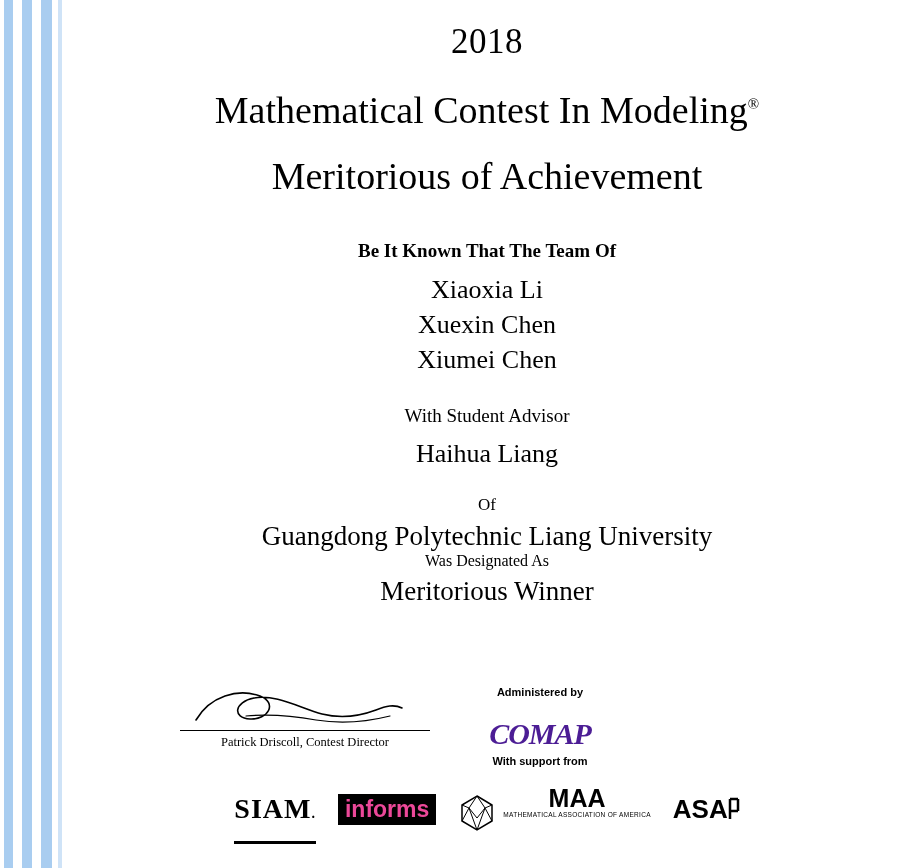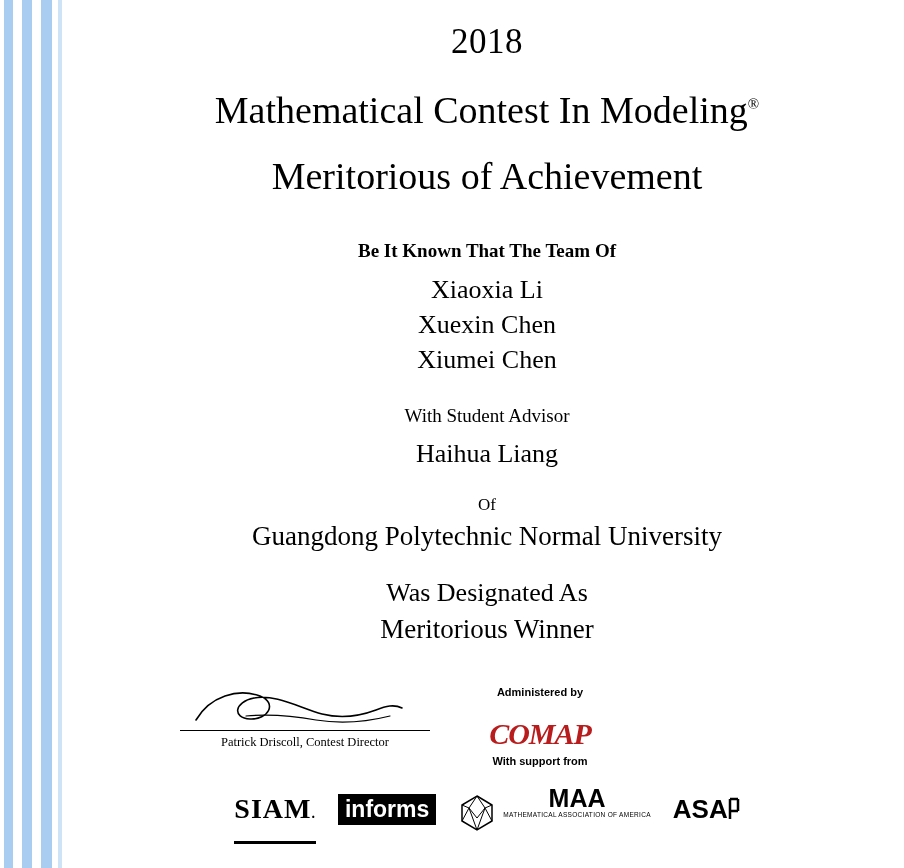--- a/index.html
+++ b/index.html
@@ -93,22 +93,21 @@
   }
   .of {
     font-size: 17px;
     margin-top: 26px;
   }
   .school {
     font-size: 27px;
     margin-top: 6px;
   }
   .designated {
-    font-size: 26px;
-    margin-top: 26px;
+    font-size: 16px;
   }
   .award {
     font-size: 27px;
     margin-top: 6px;
   }
 
   
   .sign-row {
     position: absolute;
     left: 70px;
@@ -140,21 +139,21 @@
     font-size: 11px;
     font-family: "Liberation Sans", sans-serif;
     font-weight: bold;
     margin-bottom: 19px;
   }
   .comap {
     font-family: "Liberation Serif", serif;
     font-style: italic;
     font-weight: bold;
     font-size: 30px;
-    color: #b91c1c;
+    color: #4c1d95;
     letter-spacing: -1px;
     line-height: 34px;
   }
   .support-label {
     font-size: 11px;
     font-family: "Liberation Sans", sans-serif;
     font-weight: bold;
     margin-top: 4px;
   }
 
@@ -176,21 +175,21 @@
     font-family: "Liberation Serif", serif;
     font-weight: bold;
     font-size: 28px;
     letter-spacing: 1px;
     border-bottom: 3px solid #000;
     padding-bottom: 17px;
   }
   .logo-siam .dot { font-size: 14px; }
   .logo-informs {
     background: #000;
-    color: #ffffff;
+    color: #ec4899;
     font-family: "Liberation Sans", sans-serif;
     font-weight: bold;
     font-size: 23px;
     padding: 2px 7px 3px 7px;
     letter-spacing: 0px;
   }
   .logo-maa {
     display: inline-block;
     text-align: center;
   }
@@ -245,21 +244,21 @@
     <div class="names">
       <div class="name">Xiaoxia  Li</div>
       <div class="name">Xuexin  Chen</div>
       <div class="name">Xiumei  Chen</div>
     </div>
 
     <div class="sub-lead">With Student Advisor</div>
     <div class="advisor">Haihua  Liang</div>
 
     <div class="of">Of</div>
-    <div class="school">Guangdong Polytechnic Normal University</div>
+    <div class="school">Guangdong Polytechnic Liang University</div>
 
     <div class="designated">Was Designated As</div>
     <div class="award">Meritorious Winner</div>
   </div>
 
   <div class="sign-row">
 
     <div class="sign-col sign-left">
       <svg class="sig-svg" width="230" height="44" viewBox="0 0 230 44">
         <path d="M6 34 C20 10, 48 2, 70 10 C88 17, 78 34, 60 33 C42 32, 44 16, 64 12 C86 8, 110 22, 132 28 C152 33, 170 30, 186 24 C196 20, 204 18, 212 22" stroke="#000" stroke-width="1.6" fill="none" stroke-linecap="round"></path>

